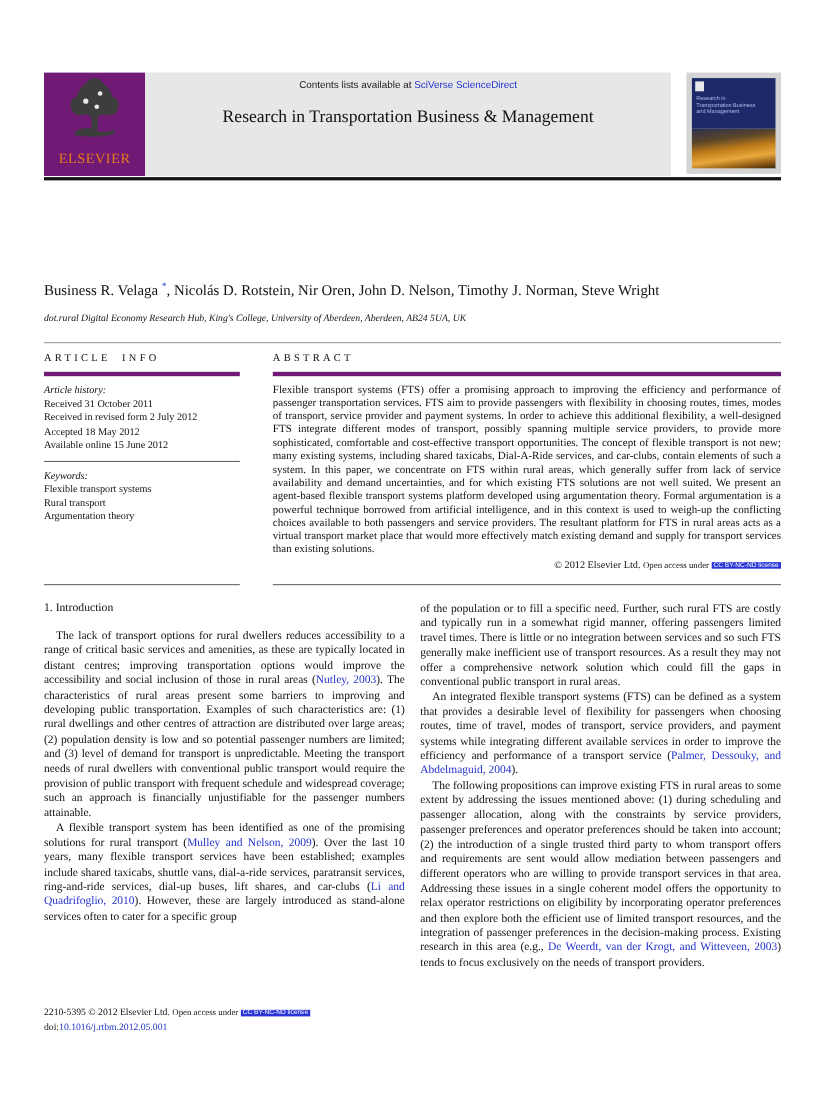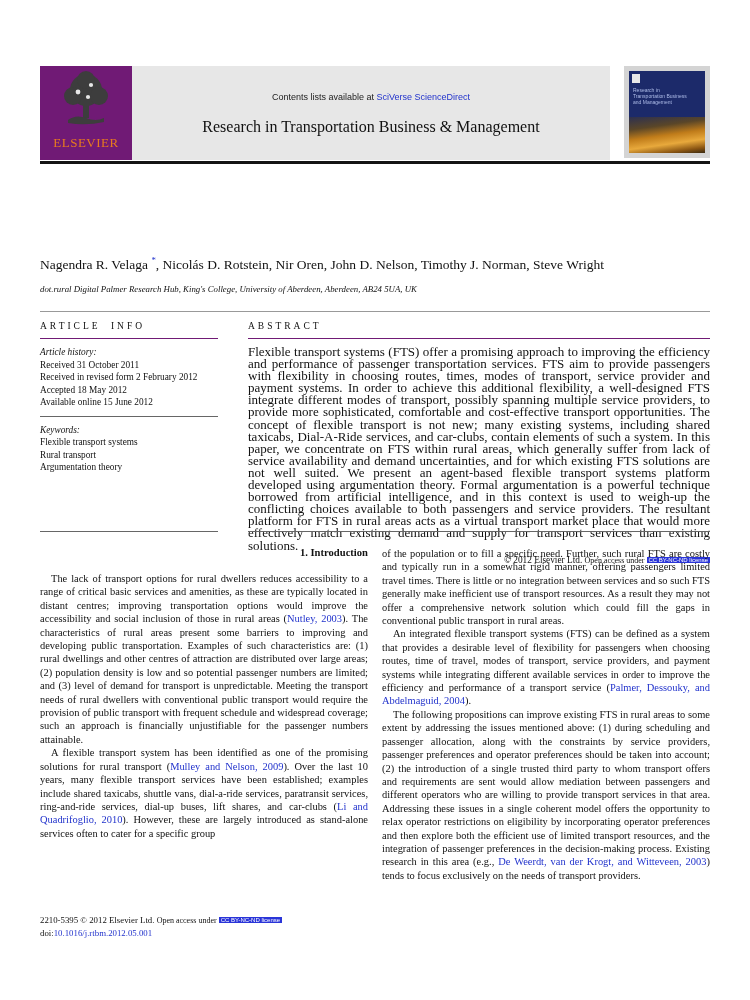--- a/index.html
+++ b/index.html
@@ -11,52 +11,52 @@
   .small{font-size:8px;}
   .badge{background:#2a35d8;color:#fff;font-size:6px;padding:0 2px;vertical-align:1px;
          font-family:"Liberation Sans",sans-serif;letter-spacing:0;}
   
   .citation{position:absolute;top:42px;left:0;width:100%;text-align:center;
             font-size:8.8px;color:#3d44a0;}
   .band{position:absolute;top:66px;left:40px;width:670px;height:94px;display:flex;}
   .logoBox{width:92px;background:#701a75;display:flex;flex-direction:column;
            align-items:center;justify-content:flex-start;padding-top:4px;box-sizing:border-box;}
   .elsevierTxt{font-size:13px;color:#e87b1e;letter-spacing:0.5px;margin-top:1px;}
-  .grayBox{flex:1;background:#e7e7e7;text-align:center;padding-top:26px;box-sizing:border-box;}
+  .grayBox{flex:1;background:#e7e7e7;text-align:center;padding-top:6px;box-sizing:border-box;}
   .contents{font-family:"Liberation Sans",sans-serif;font-size:9px;color:#222;}
   .jTitle{font-size:16px;color:#111;margin-top:16px;}
   .coverGap{width:14px;background:#fff;}
   .cover{width:86px;height:92px;background:#d4d4d4;box-sizing:border-box;padding:5px;}
   .coverTop{position:relative;background:#1c2a6a;height:46px;}
   .coverLogo{position:absolute;top:3px;left:3px;width:8px;height:9px;background:#e8e8e8;}
   .coverText{position:absolute;top:16px;left:4px;}
   .cover-line{font-family:"Liberation Sans",sans-serif;font-size:5px;line-height:6px;color:#aebce8;}
   .coverPhoto{height:36px;background:linear-gradient(172deg,#2c3050 0%,#5a4628 28%,#c07c1a 50%,#e8a93c 70%,#8a5512 88%,#3a2a10 100%);}
   .blackRule{position:absolute;top:161px;left:40px;width:670px;height:3px;background:#141414;}
   
   .artTitle{position:absolute;top:194px;left:40px;width:676px;font-size:19px;line-height:26px;color:#111;}
   .authors{position:absolute;top:255px;left:40px;width:670px;font-size:13.5px;}
   .affil{position:absolute;top:284px;left:40px;width:670px;font-size:8.8px;font-style:italic;}
   .fullRule{position:absolute;top:311px;left:40px;width:670px;height:1px;background:#999;}
   
   .infoCol{position:absolute;top:321px;left:40px;width:178px;}
   .absCol{position:absolute;top:321px;left:248px;width:462px;}
   .fmHead{font-size:9.5px;letter-spacing:3px;word-spacing:5px;padding-bottom:7px;
-          border-bottom:1px solid #701a75;margin-bottom:7px;font-weight:bold;font-weight:normal;}
+          border-bottom:4px solid #701a75;margin-bottom:7px;font-weight:bold;font-weight:normal;}
   .infoLabel{font-style:italic;font-size:9.3px;line-height:12.5px;}
   .infoLine{font-size:9.3px;line-height:12.5px;}
   .infoDiv{border-top:1px solid #666;margin:7px 0;}
-  .absText{font-size:13px;line-height:12.1px;text-align:justify;}
+  .absText{font-size:10px;line-height:12.1px;text-align:justify;}
   .absCopy{text-align:right;font-size:9.3px;margin-top:3px;}
   .ruleInfoBottom{position:absolute;top:531px;left:40px;width:178px;height:1px;background:#666;}
   .ruleAbsBottom{position:absolute;top:531px;left:248px;width:462px;height:1px;background:#666;}
   
   .colL{position:absolute;top:547px;left:40px;width:328px;}
   .colR{position:absolute;top:547px;left:382px;width:328px;}
-  .secHead{font-size:10.6px;font-weight:bold;margin:0 0 14px 0;text-align:right;}
+  .secHead{font-size:10.6px;font-weight:normal;margin:0 0 14px 0;}
   .bodyP{font-size:10.45px;line-height:13.4px;text-align:justify;margin:0;text-indent:11px;}
   .noindent{text-indent:0;}
   
   .footnote{position:absolute;top:872px;left:40px;width:330px;}
   .fnRule{width:85px;height:1px;background:#666;margin-bottom:5px;}
   .fnLine{font-size:8.6px;line-height:11px;padding-left:8px;}
   .footer{position:absolute;top:914px;left:40px;width:330px;}
   .ftLine{font-size:8.8px;line-height:12px;}
 </style>
 </head>
@@ -95,31 +95,31 @@
             <div class="cover-line">Transportation Business</div>
             <div class="cover-line">and Management</div>
           </div>
       </div>
       <div class="coverPhoto"></div>
     </div>
   </div>
 
   <div class="blackRule"></div>
 
-  <div class="authors"><span>Nagendra R. Velaga </span><span class="link sup">*</span><span>, Nicolás D. Rotstein, Nir Oren, John D. Nelson, Timothy J. Norman, Steve Wright</span></div>
-  <div class="affil">dot.rural Digital Palmer Research Hub, King's College, University of Aberdeen, Aberdeen, AB24 5UA, UK</div>
+  <div class="authors"><span>Business R. Velaga </span><span class="link sup">*</span><span>, Nicolás D. Rotstein, Nir Oren, John D. Nelson, Timothy J. Norman, Steve Wright</span></div>
+  <div class="affil">dot.rural Digital Economy Research Hub, King's College, University of Aberdeen, Aberdeen, AB24 5UA, UK</div>
 
   <div class="fullRule"></div>
 
   <div class="infoCol">
     <div class="fmHead">ARTICLE INFO</div>
     <div class="infoLabel">Article history:</div>
     <div>
         <div class="infoLine">Received 31 October 2011</div>
-        <div class="infoLine">Received in revised form 2 February 2012</div>
+        <div class="infoLine">Received in revised form 2 July 2012</div>
         <div class="infoLine">Accepted 18 May 2012</div>
         <div class="infoLine">Available online 15 June 2012</div>
       </div>
     <div class="infoDiv"></div>
     <div class="infoLabel">Keywords:</div>
     <div>
         <div class="infoLine">Flexible transport systems</div>
         <div class="infoLine">Rural transport</div>
         <div class="infoLine">Argumentation theory</div>
       </div>

